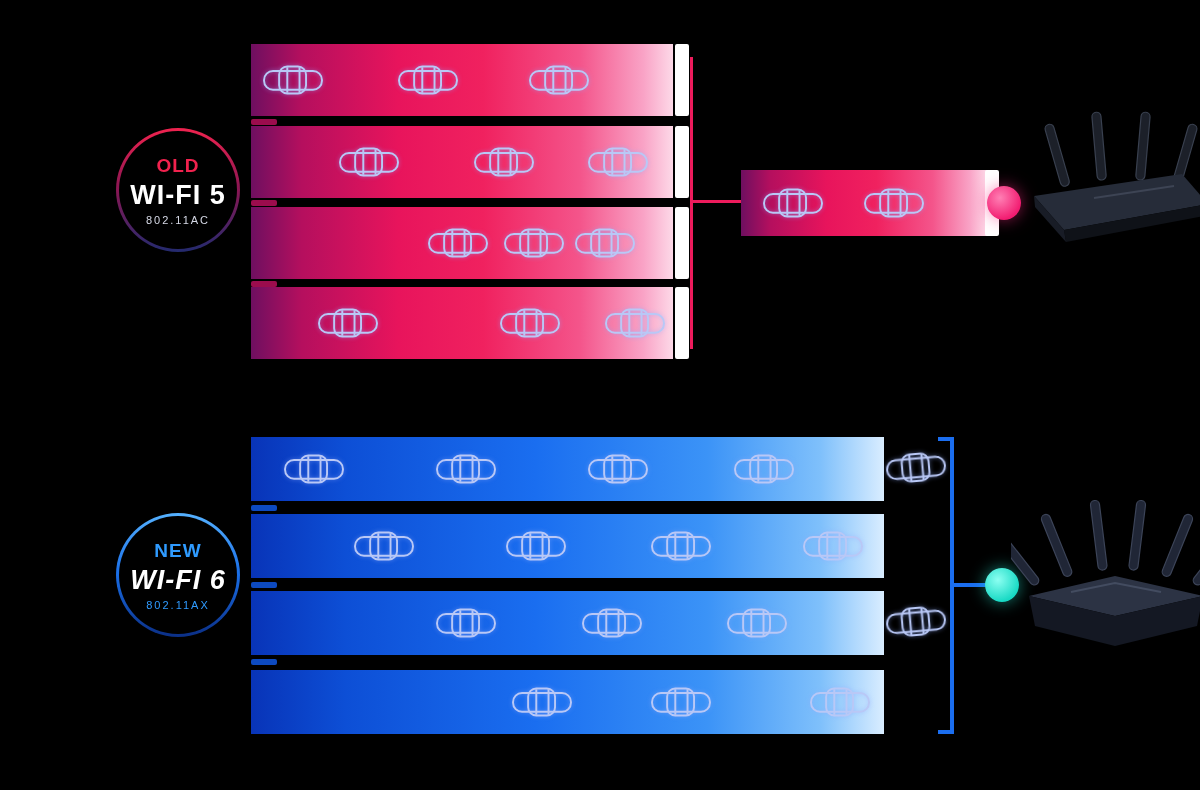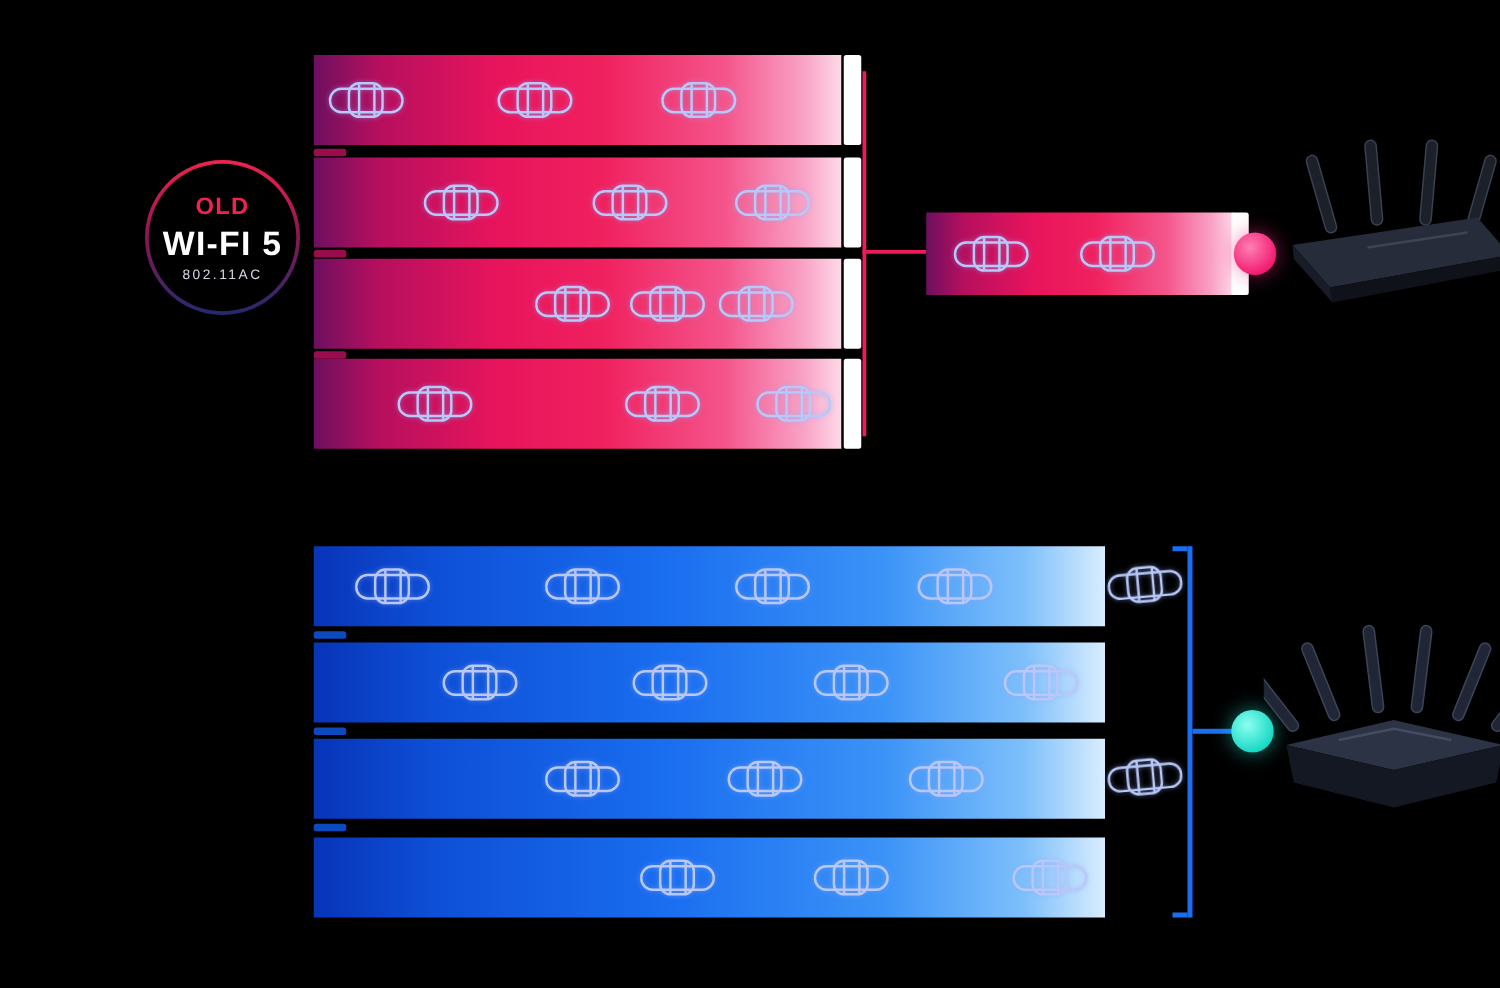--- a/index.html
+++ b/index.html
@@ -164,20 +164,27 @@
       </g>
       <path d="M10 98 L158 76 L184 106 L40 132 Z" fill="#262c39"></path>
       <path d="M40 132 L184 106 L185 117 L42 144 Z" fill="#0f1218"></path>
       <path d="M10 98 L40 132 L42 144 L11 109 Z" fill="#181c26"></path>
       <path d="M70 100 L150 88" stroke="#3d4454" stroke-width="2" fill="none"></path>
     </svg>
   </section>
 
   <section class="abs" style="inset:0">
 
+    <div class="badge badge-new abs" style="left:38px; top:513px;">
+      <div class="badge-inner">
+        <div class="badge-tag">NEW</div>
+        <div class="badge-title">WI-FI 6</div>
+        <div class="badge-std">802.11AX</div>
+      </div>
+    </div>
 
     <div class="lane lane-blue" style="left:212px; top:437px; width:633px; height:64px;">
         <div class="car" style="left: 10%;"><svg viewBox="0 0 76 40">
             <use href="#car-shape"></use>
           </svg></div>
         <div class="car" style="left: 34%;"><svg viewBox="0 0 76 40">
             <use href="#car-shape"></use>
           </svg></div>
         <div class="car" style="left: 58%;"><svg viewBox="0 0 76 40">
             <use href="#car-shape"></use>

